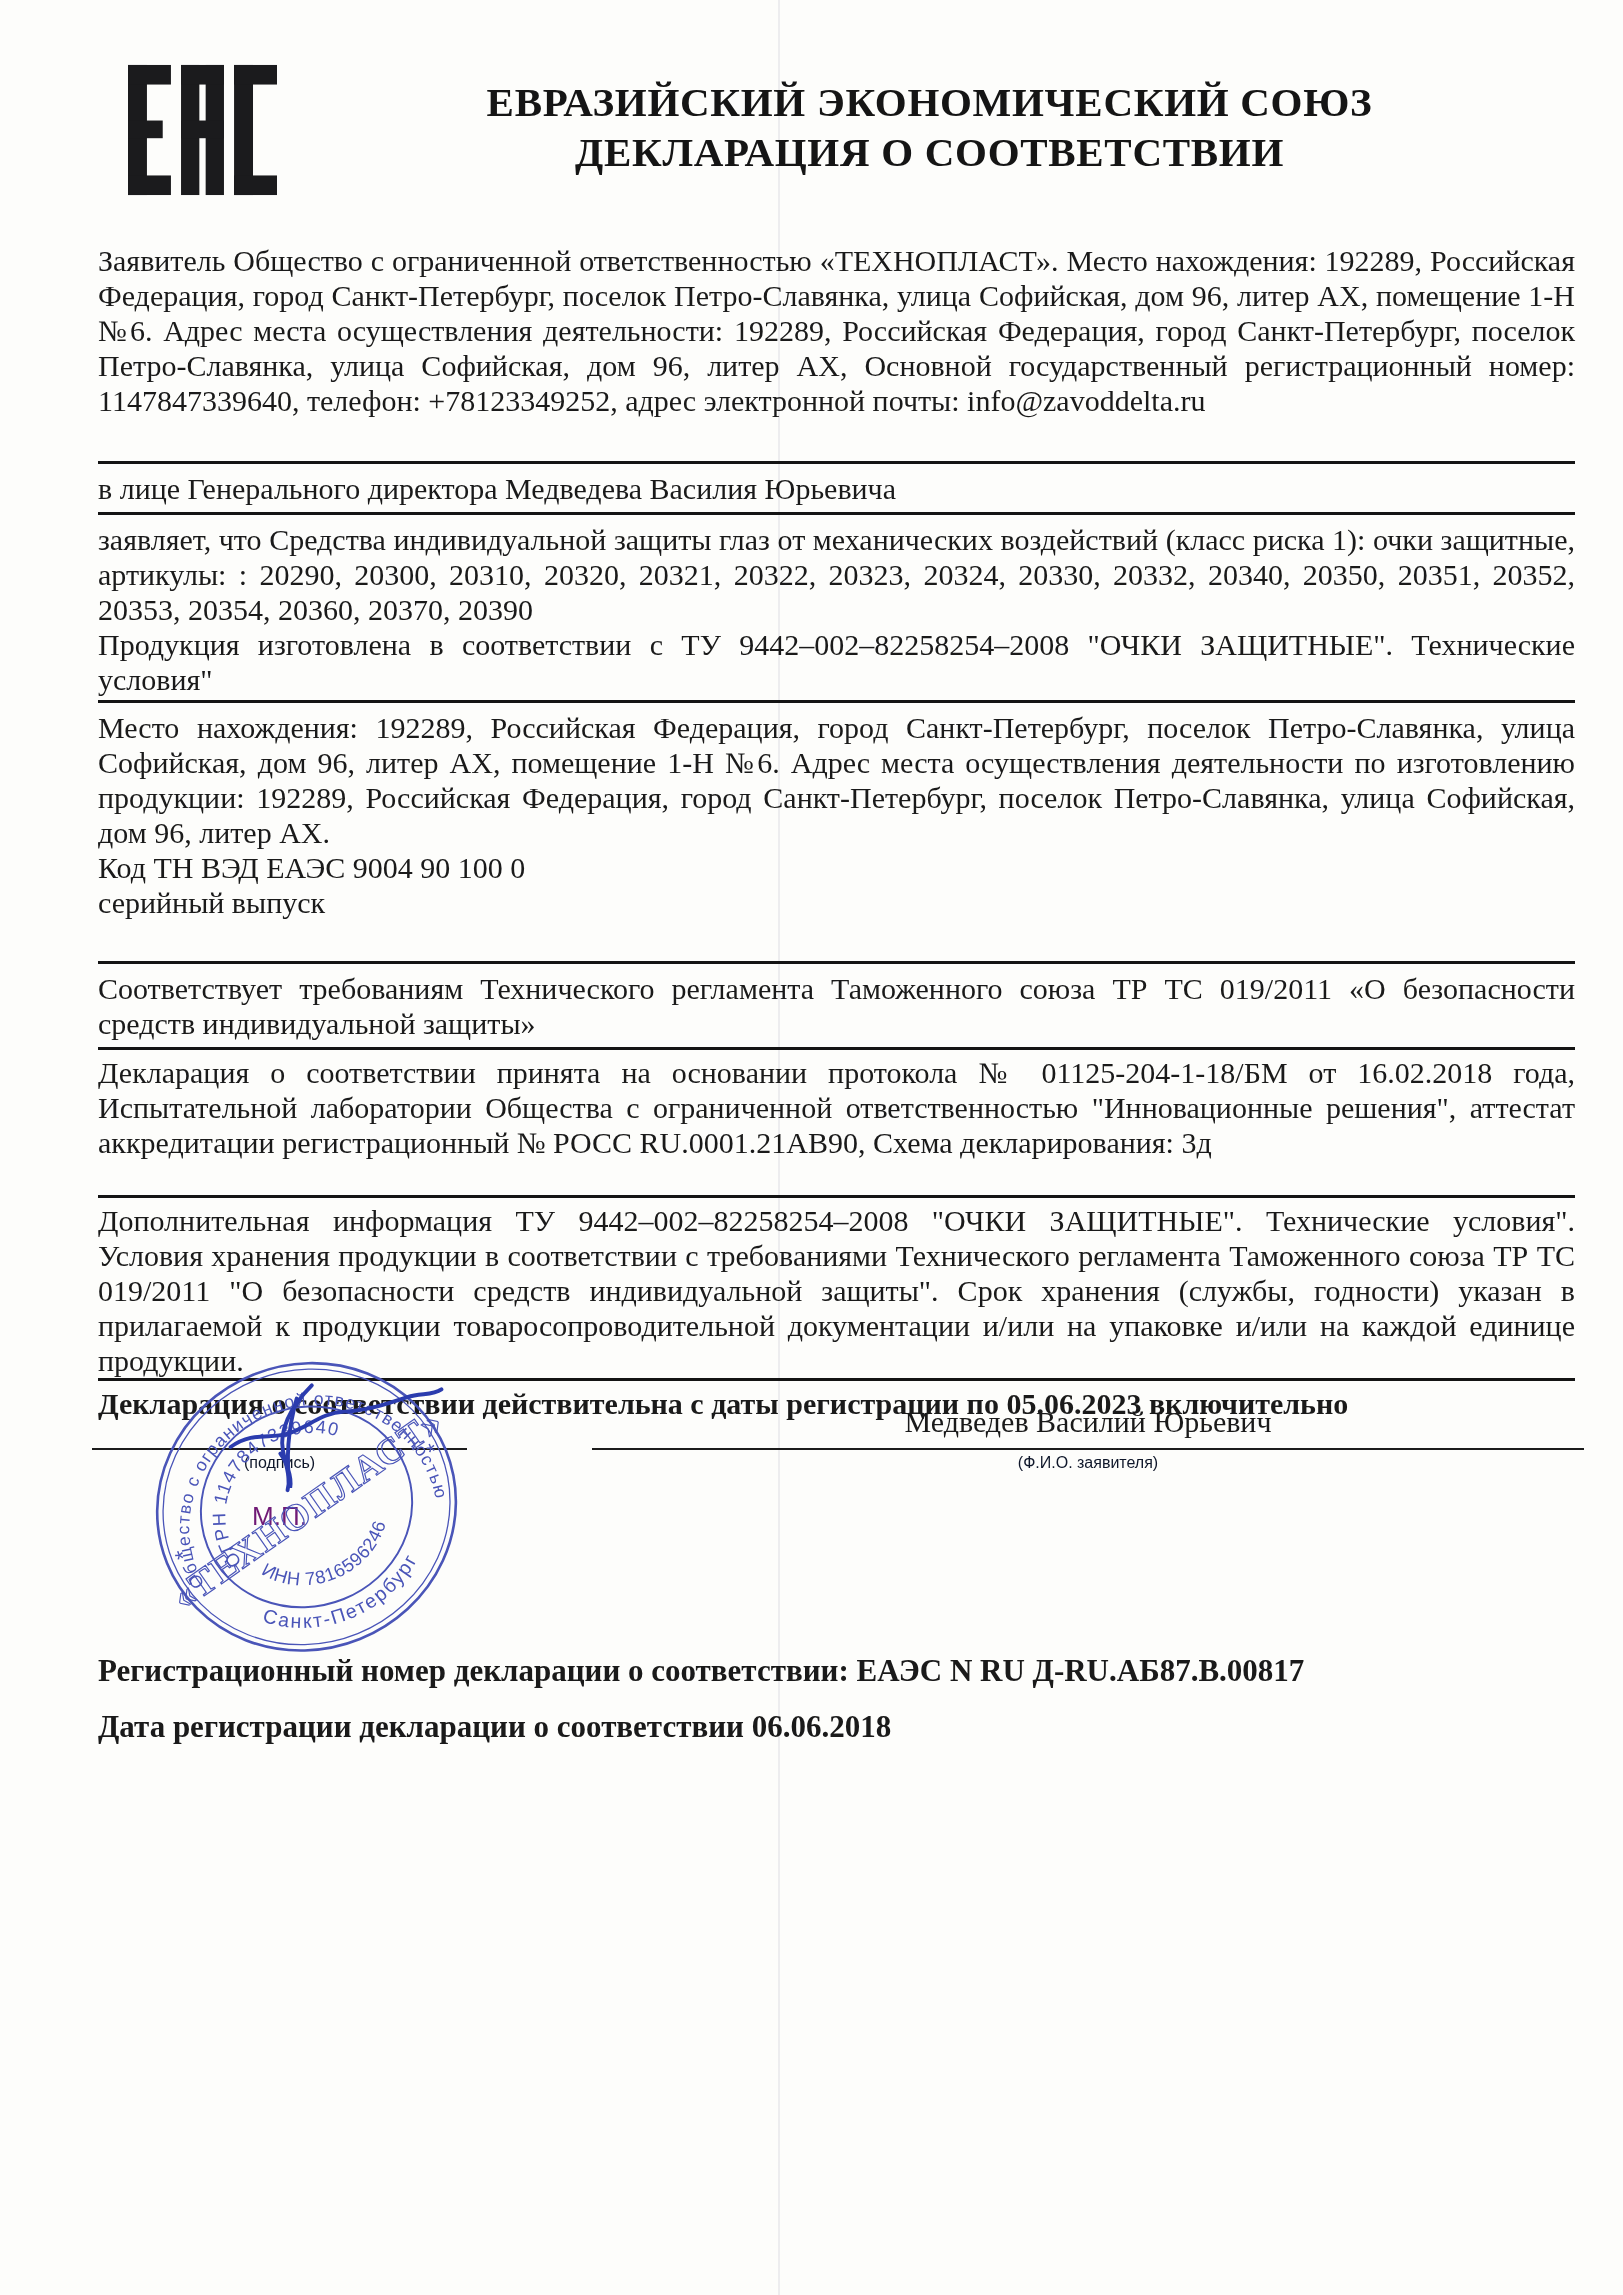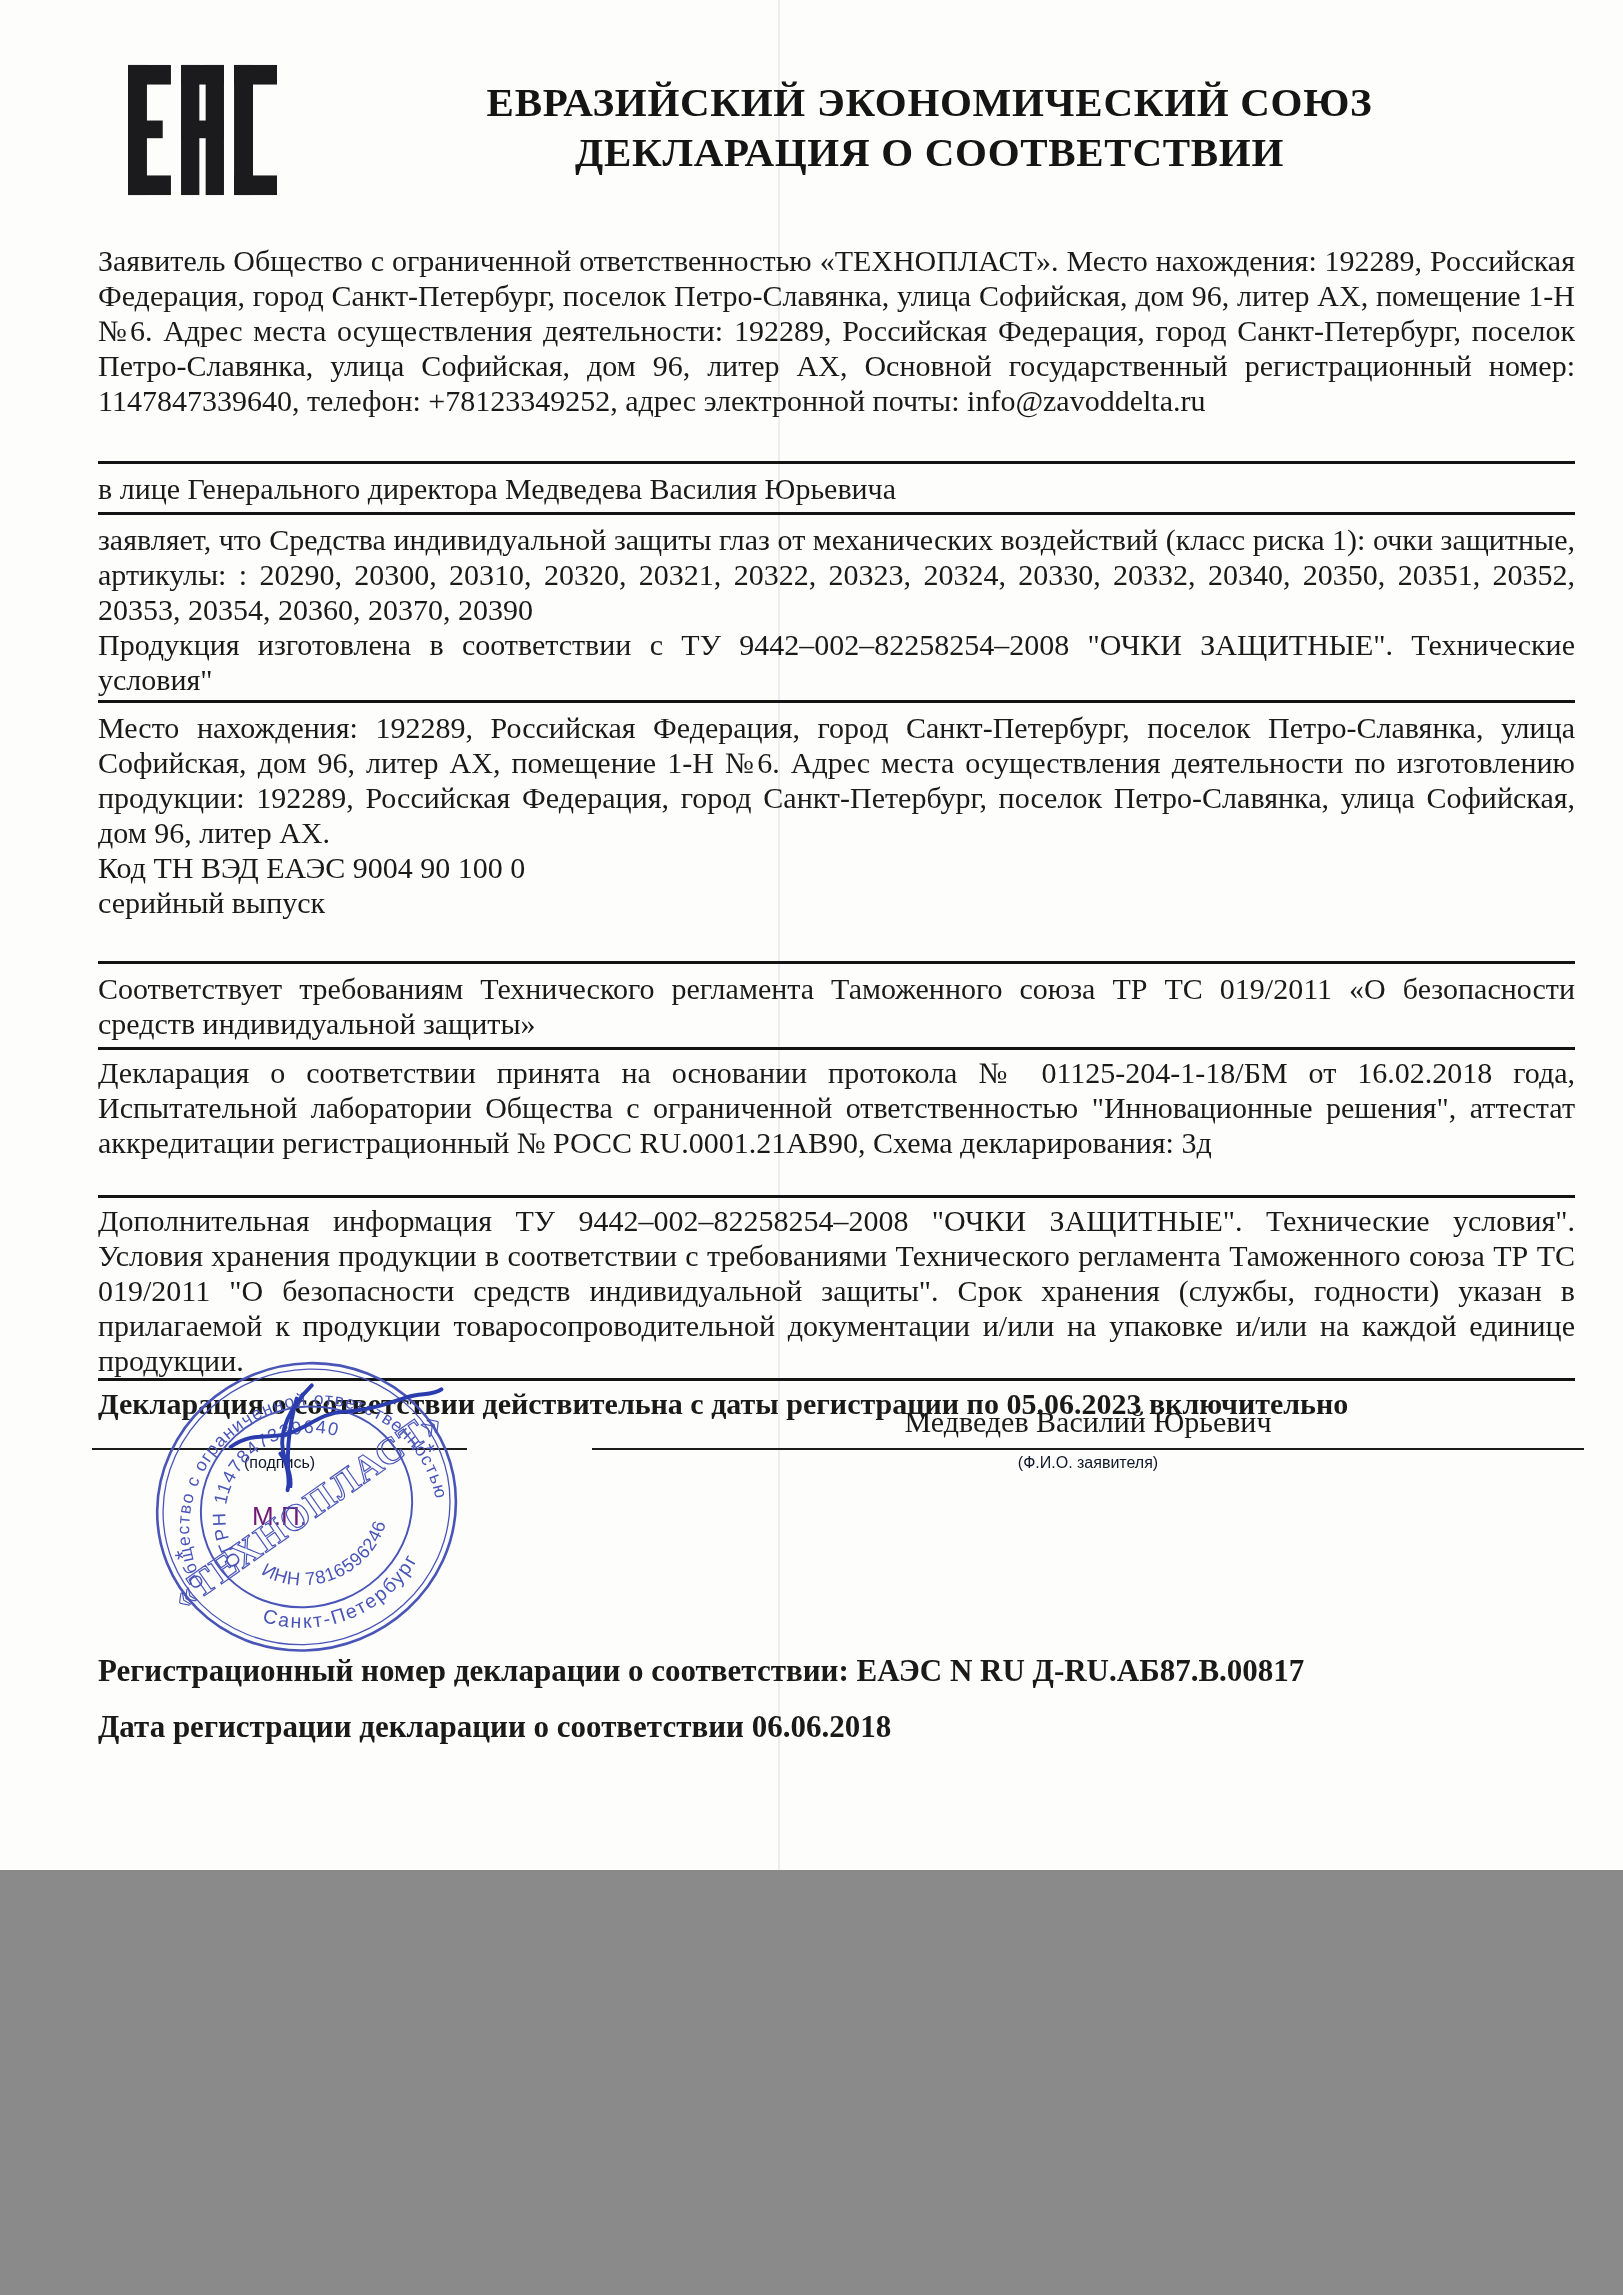--- a/index.html
+++ b/index.html
@@ -1,17 +1,17 @@
 <!DOCTYPE html>
 <html style="font-size:10.5px"><head>
 <meta charset="utf-8">
 <style>
   html,body{margin:0;padding:0;background:#8a8a8a;}
   .page{
-    position:relative; width:1623px; height:1870px;
+    position:relative; width:1623px; height:2295px;
     background:#fdfdfb; overflow:hidden;
     font-family:"Liberation Serif", serif; color:#1a1a1a;
   }
   .scan-streak{
     position:absolute; top:0; left:778px; width:2px; height:2295px;
     background:#d9d9e0; opacity:.45;
   }
   .logo{position:absolute; left:128px; top:62px; width:149px; height:136px;}
   .titles{
     position:absolute; left:314px; top:77px; width:1231px;

